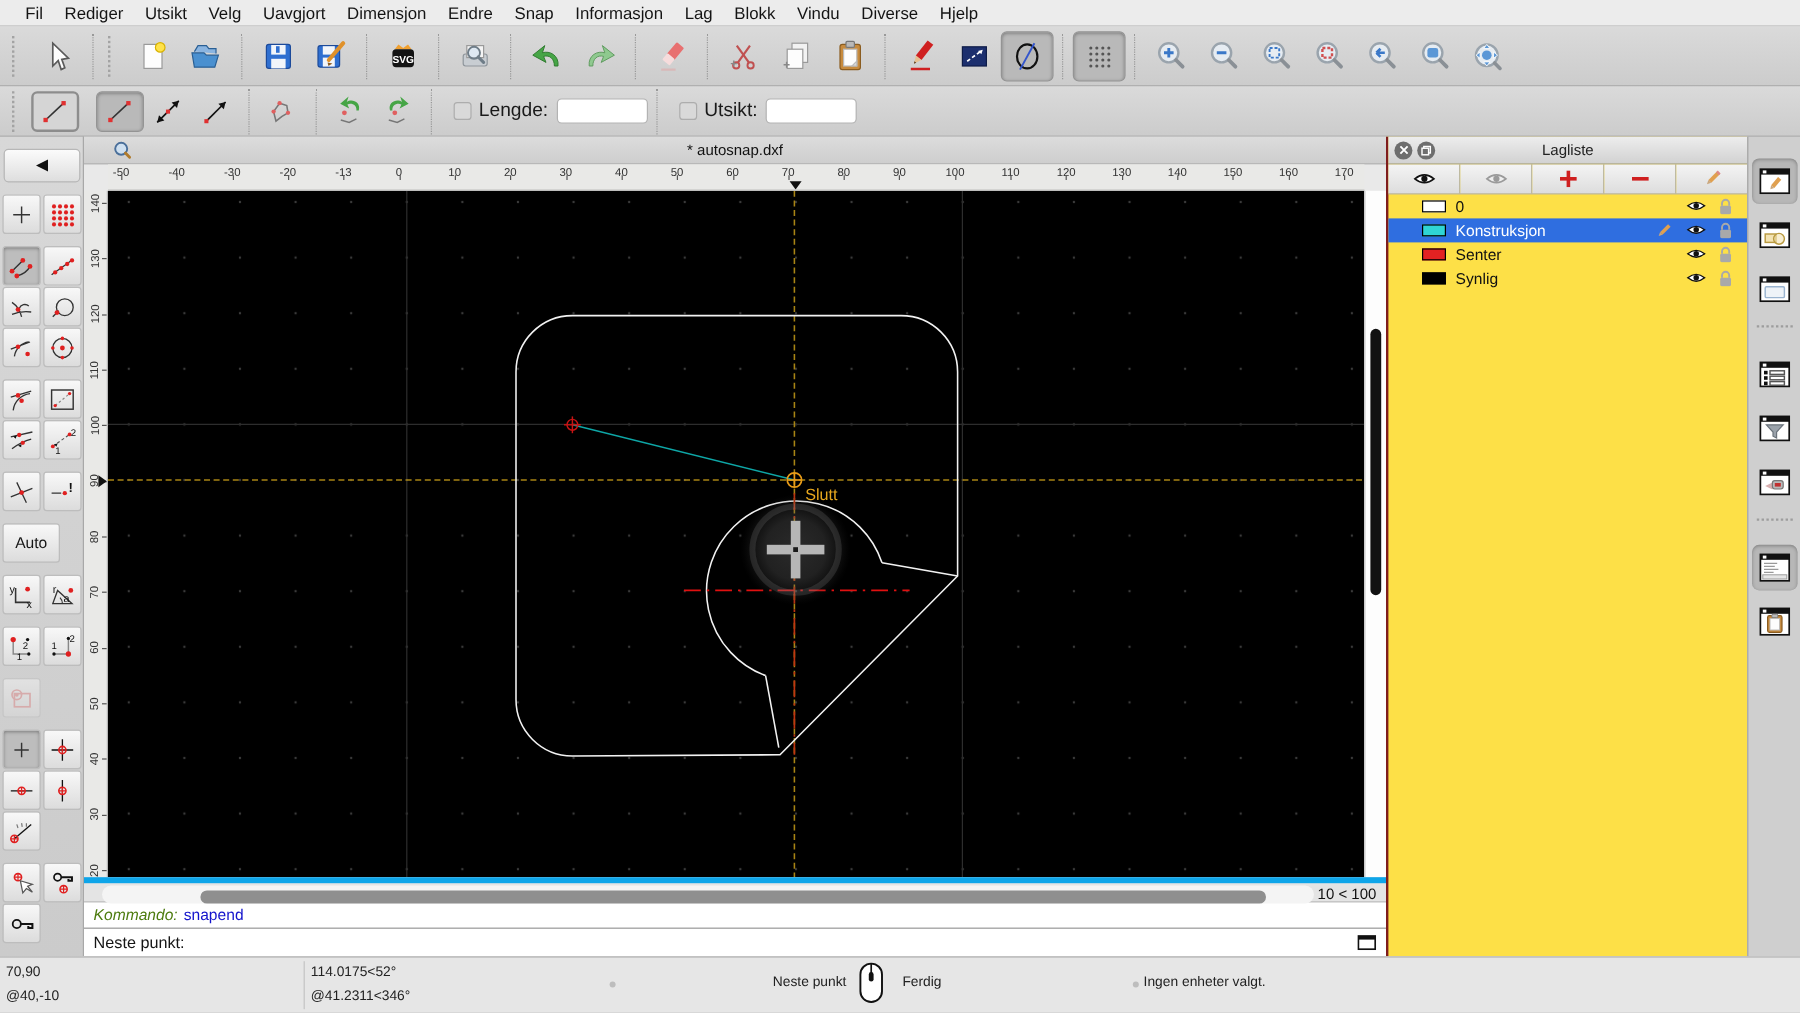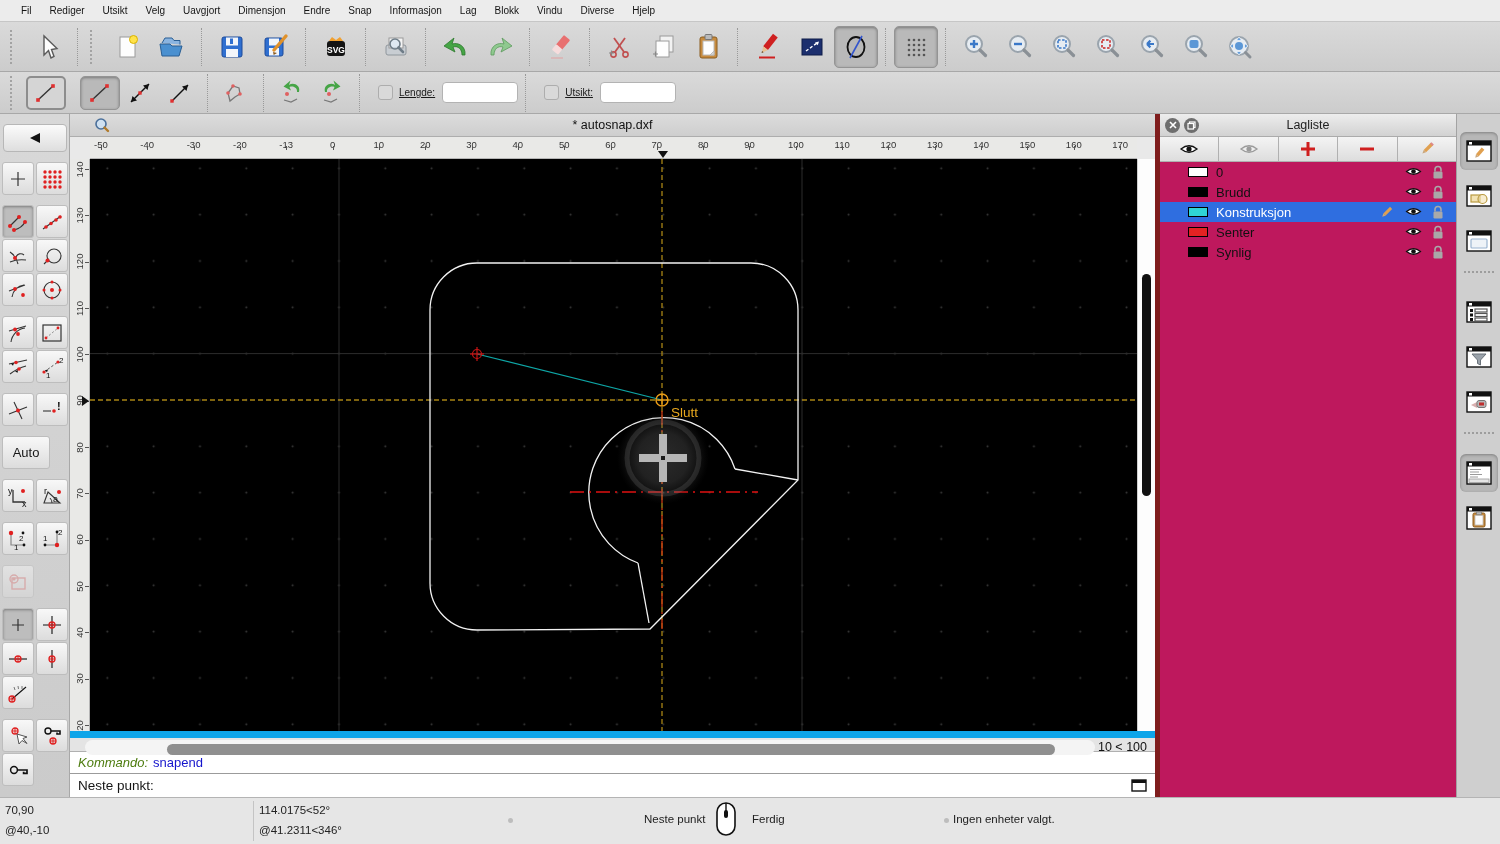--- a/index.html
+++ b/index.html
@@ -1,32 +1,32 @@
 <!DOCTYPE html>
 <html><head>
 <meta charset="utf-8">
 <style>
   html,body{margin:0;padding:0;background:#c9c9c9;font-family:"Liberation Sans",sans-serif;-webkit-font-smoothing:antialiased;}
   #app{position:relative;width:1500px;height:844px;overflow:hidden;background:#cfcfcf;font-size:13px;color:#161616;}
   
   .menubar{position:absolute;left:0;top:0;width:1500px;height:22px;background:#ececec;border-bottom:1px solid #c6c6c6;display:flex;align-items:center;padding-left:12px;box-sizing:border-box;}
-  .menu-item{padding:0 9px;font-size:10px;color:#141414;}
+  .menu-item{padding:0 9px;font-size:14px;color:#141414;}
   
   .toolbar{position:absolute;left:0;width:1500px;background:linear-gradient(#dadada,#cccccc);border-bottom:1px solid #a8a8a8;display:flex;align-items:center;box-sizing:border-box;}
   .tb-main{top:22px;height:50px;padding-left:6px;}
   .tb-line{top:72px;height:42px;padding-left:6px;}
   .handle{width:10px;height:34px;border-left:2px dotted #a3a3a3;margin:0 4px;}
   .sep{width:1px;height:38px;border-left:1px dotted #999;margin:0 7px;}
   .tbtn{width:44px;height:42px;display:flex;align-items:center;justify-content:center;border-radius:5px;flex:0 0 auto;}
   .tbtn.small{width:40px;height:34px;}
   .tbtn.pressed{background:#b9b9b9;box-shadow:inset 0 1px 3px rgba(0,0,0,.35);border:1px solid #949494;box-sizing:border-box;}
   .tbtn.framed{border:2px solid #8d8d8d;background:#d5d5d5;box-sizing:border-box;margin-right:14px;}
   .tbtn svg{display:block;}
   .chk{width:13px;height:13px;background:#d9d9d9;border:1px solid #adadad;border-radius:3px;margin:0 6px 0 10px;}
-  .optlabel{font-size:10px;color:#1a1a1a;margin-right:7px;text-decoration:underline;}
+  .optlabel{font-size:16px;color:#1a1a1a;margin-right:7px;}
   .optinput{width:66px;height:19px;border:1px solid #b3b3b3;border-radius:4px;background:#fff;font-size:12px;padding:0 4px;}
   
   .sidebar{position:absolute;left:0;top:114px;width:70px;height:683px;background:linear-gradient(#d8d8d8,#cbcbcb);border-right:1px solid #a8a8a8;box-sizing:border-box;overflow:hidden;}
   .backbtn{margin:10px 3px 2px 3px;width:62px;height:26px;background:linear-gradient(#fbfbfb,#dedede);border:1px solid #b7b7b7;border-radius:4px;display:flex;align-items:center;justify-content:center;}
   .tools{display:grid;grid-template-columns:33px 33px;gap:1px;padding:8px 1px 0 2px;}
   .sgap{grid-column:1/3;height:8px;}
   .sbtn{width:32px;height:33px;background:linear-gradient(#f8f8f8,#dcdcdc);border:1px solid #bdbdbd;border-radius:3px;display:flex;align-items:center;justify-content:center;box-sizing:border-box;}
   .sbtn.pressed{background:#bdbdbd;box-shadow:inset 0 1px 3px rgba(0,0,0,.35);}
   .sbtn.disabled{opacity:.45;}
   .sbtn.autob{grid-column:1/3;width:48px;font-size:13px;}
@@ -43,31 +43,31 @@
   .canvasrow{display:flex;height:572px;}
   .vruler{width:20px;background:#e9e9e7;border-right:1px solid #b5b5b5;position:relative;overflow:hidden;box-sizing:border-box;}
   .vlabels{margin-top:-13px;}
   .vrl{height:46.33px;display:flex;align-items:center;justify-content:center;position:relative;}
   .vrl span{transform:rotate(-90deg);font-size:9.5px;color:#333;display:block;}
   .vrl::after{content:"";position:absolute;right:0;top:50%;width:4px;height:1px;background:#555;}
   .vmarker{position:absolute;right:0;top:237px;width:0;height:0;border-top:5px solid transparent;border-bottom:5px solid transparent;border-left:7px solid #111;}
   .cadwrap{width:1047px;height:572px;background:#000;}
   .vscroll{width:18px;background:#fdfdfd;border-left:1px solid #cfcfcf;position:relative;box-sizing:border-box;}
   .vthumb{position:absolute;left:4px;top:115px;width:9px;height:222px;background:#111;border-radius:5px;}
-  .hscrollrow{height:20px;background:#e4e4e4;border-top:7px solid #0ea5e9;position:relative;box-sizing:border-box;}
+  .hscrollrow{height:20px;background:#e4e4e4;border-top:5px solid #0ea5e9;position:relative;box-sizing:border-box;}
   .htrack{position:absolute;left:15px;top:2px;width:1010px;height:15px;background:#f4f4f4;border-radius:8px;}
   .hthumb{position:absolute;left:82px;top:4px;width:888px;height:11px;background:#8f8f8f;border-radius:6px;}
   .gridstatus{position:absolute;right:8px;top:2px;font-size:12.5px;color:#111;}
   .cmdrow{height:22px;background:#fff;border-top:1px solid #b0b0b0;display:flex;align-items:center;padding-left:8px;font-size:13px;box-sizing:border-box;}
   .cmdrow .plabel{color:#4d7c0f;font-style:italic;margin-right:5px;}
   .cmdrow .pval{color:#1414cc;}
   .promptrow{height:25px;background:#fff;border-top:1px solid #9b9b9b;border-bottom:1px solid #9b9b9b;display:flex;align-items:center;padding:0 8px;font-size:13.5px;box-sizing:border-box;position:relative;}
   .promptrow .wicon{position:absolute;right:8px;top:5px;}
   
-  .layers{position:absolute;left:1155px;top:114px;width:301px;height:683px;background:#be185d;border-left:5px solid #7f1d1d;box-sizing:border-box;}
+  .layers{position:absolute;left:1155px;top:114px;width:301px;height:683px;background:#fde047;border-left:2px solid #7f1d1d;box-sizing:border-box;}
   .ltitle{height:22px;background:linear-gradient(#ededed,#d2d2d2);border-bottom:1px solid #ababab;display:flex;align-items:center;position:relative;font-size:12.5px;color:#222;justify-content:center;}
   .ltitle .circ{position:absolute;top:3.5px;width:15px;height:15px;border-radius:50%;background:#6e6e6e;display:flex;align-items:center;justify-content:center;}
   .ltitle .c1{left:5px;} .ltitle .c2{left:24px;}
   .ltoolbar{height:24px;display:flex;border-bottom:1px solid #b0b0b0;}
   .lcell{flex:1;border-right:1px solid #b0b0b0;background:linear-gradient(#f4f4f4,#dddddd);display:flex;align-items:center;justify-content:center;}
   .lcell:last-child{border-right:none;}
   .layer-row{height:20px;display:flex;align-items:center;padding-left:28px;position:relative;font-size:13px;color:#111;}
   .layer-row.selected{background:#2f6ee0;color:#fff;}
   .lswatch{width:20px;height:10px;border:1px solid #000;box-sizing:border-box;margin-right:8px;flex:0 0 20px;}
   .lname{flex:1;}
@@ -838,33 +838,20 @@
           <span class="leye"><svg width="17" height="13">
               <path d="M1.5 6.5 Q8.5 0.8 15.5 6.5 Q8.5 12.2 1.5 6.5Z" fill="#fff" stroke="#111" stroke-width="1.2"></path>
               <circle cx="8.5" cy="6.5" r="2.3" fill="#111"></circle>
             </svg></span>
           <span class="llock"><svg width="12" height="14">
               <path d="M3 6.5 V4.5 a3 3 0 0 1 6 0 V6.5" fill="none" stroke="#a9a9a9" stroke-width="1.6"></path>
               <rect x="1.5" y="6.5" width="9" height="7" rx="1.2" fill="#a9a9a9"></rect>
             </svg></span>
         </div>
 
-        <div class="layer-row">
-          <span class="lswatch" style="background: rgb(0, 0, 0);"></span>
-          <span class="lname">Brudd</span>
-
-          <span class="leye"><svg width="17" height="13">
-              <path d="M1.5 6.5 Q8.5 0.8 15.5 6.5 Q8.5 12.2 1.5 6.5Z" fill="#fff" stroke="#111" stroke-width="1.2"></path>
-              <circle cx="8.5" cy="6.5" r="2.3" fill="#111"></circle>
-            </svg></span>
-          <span class="llock"><svg width="12" height="14">
-              <path d="M3 6.5 V4.5 a3 3 0 0 1 6 0 V6.5" fill="none" stroke="#a9a9a9" stroke-width="1.6"></path>
-              <rect x="1.5" y="6.5" width="9" height="7" rx="1.2" fill="#a9a9a9"></rect>
-            </svg></span>
-        </div>
 
         <div class="layer-row selected">
           <span class="lswatch" style="background: rgb(47, 213, 213);"></span>
           <span class="lname">Konstruksjon</span>
           <span class="lpencil"><svg width="15" height="15">
               <g transform="rotate(45 7.5 7.5)">
                 <rect x="6" y="1" width="3" height="9.5" fill="#e0a050"></rect>
                 <path d="M6 10.5 h3 l-1.5 3z" fill="#caa77d"></path>
               </g>
             </svg></span>

